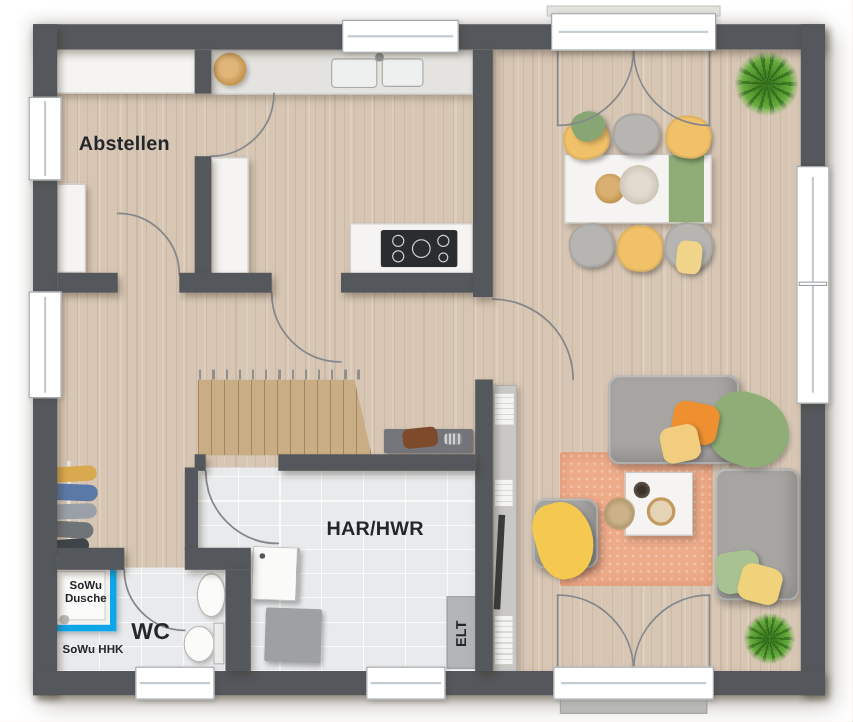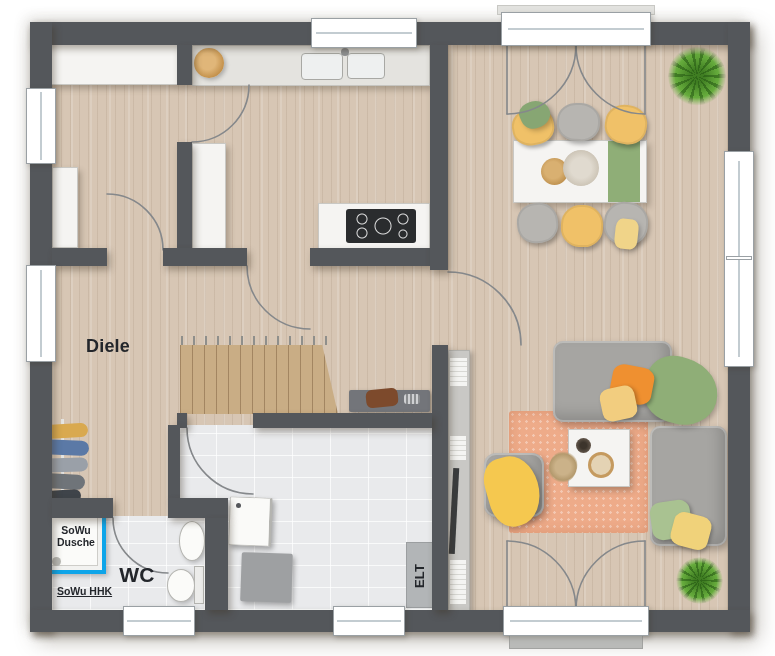--- a/index.html
+++ b/index.html
@@ -149,21 +149,21 @@
   <div style="left:451px;top:468px;width:6px;height:86px;background:#3a3c3e;transform:rotate(3deg);"></div>
   <div style="left:450px;top:560px;width:16px;height:44px;background:repeating-linear-gradient(0deg,#f4f4f2 0 4px,#d8d8d4 4px 5px);"></div>
 
   <div class="appliance" style="left:229px;top:497px;width:43px;height:49px;background:#fafaf8;border:1px solid #c2c2be;border-right:3px solid #b4b4b0;transform:rotate(2deg);"></div>
   <div style="left:236px;top:503px;width:5px;height:5px;background:#55575b;border-radius:50%;"></div>
   <div class="appliance" style="left:241px;top:553px;width:51px;height:49px;background:#9ea0a2;transform:rotate(2deg);"></div>
   <div class="panel" style="left:406px;top:542px;width:27px;height:66px;">
     <span class="lbl" style="left:-17px;top:26px;width:60px;height:14px;font-size:13px;transform:rotate(-90deg);">ELT</span>
   </div>
 
-  <div style="left:40px;top:509px;width:66px;height:65px;background:#f2f2f0;border:4px solid #0ea5e9;box-shadow:2px 2px 5px rgba(0,0,0,.25);">
+  <div style="left:40px;top:509px;width:66px;height:65px;background:#f2f2f0;border:6px solid #0ea5e9;box-shadow:2px 2px 5px rgba(0,0,0,.25);">
     <div style="left:4px;top:4px;right:4px;bottom:4px;border:1px solid #cecdc9;background:#fbfbf9;"></div>
     <div style="left:8px;top:44px;width:9px;height:9px;border-radius:50%;background:#b9b9b5;"></div>
     <span class="lbl small" style="left:8px;top:12px;width:48px;">SoWu Dusche</span>
   </div>
   <div style="left:58px;top:503px;width:9px;height:9px;border-radius:50%;background:#8e9092;"></div>
   <div style="left:179px;top:521px;width:26px;height:40px;border-radius:50%;background:#fbfbf9;border:1px solid #b5b5b1;box-shadow:2px 2px 4px rgba(0,0,0,.22);"></div>
   <div style="left:167px;top:569px;width:28px;height:33px;border-radius:50%;background:#fbfbf9;border:1px solid #b5b5b1;box-shadow:2px 2px 4px rgba(0,0,0,.22);"></div>
   <div style="left:194px;top:566px;width:10px;height:38px;background:#ececea;border:1px solid #b5b5b1;"></div>
   <div style="left:37px;top:596px;width:13px;height:15px;background:#4a4d50;"></div>
 
@@ -207,16 +207,17 @@
   <div class="win h" style="left:311px;top:18px;width:106px;height:30px;"></div>
   <div class="win v" style="left:724px;top:151px;width:30px;height:216px;"></div>
   <div style="left:726px;top:256px;width:26px;height:4px;background:#fff;border:1px solid #9aa0a4;"></div>
   <div class="win h" style="left:123px;top:606px;width:72px;height:30px;"></div>
   <div class="win h" style="left:333px;top:606px;width:72px;height:30px;"></div>
   <div class="sill" style="left:497px;top:5px;width:158px;height:10px;"></div>
   <div class="win h" style="left:501px;top:12px;width:150px;height:34px;"></div>
   <div class="step" style="left:509px;top:634px;width:134px;height:15px;"></div>
   <div class="win h" style="left:503px;top:606px;width:146px;height:30px;"></div>
 
-  <span class="lbl" style="left:48px;top:337px;width:120px;">Diele</span>
+  <span class="lbl" style="left:53px;top:121px;width:120px;">Abstellen</span>
+  <span class="lbl" style="left:261px;top:471px;width:160px;">HAR/HWR</span>
   <span class="lbl big" style="left:97px;top:563px;width:80px;">WC</span>
-  <span class="lbl small" style="left:42px;top:586px;width:85px;text-decoration:underline;">SoWu HHK</span>
+  <span class="lbl small" style="left:42px;top:586px;width:85px;">SoWu HHK</span>
 </div>
 
 </body></html>

